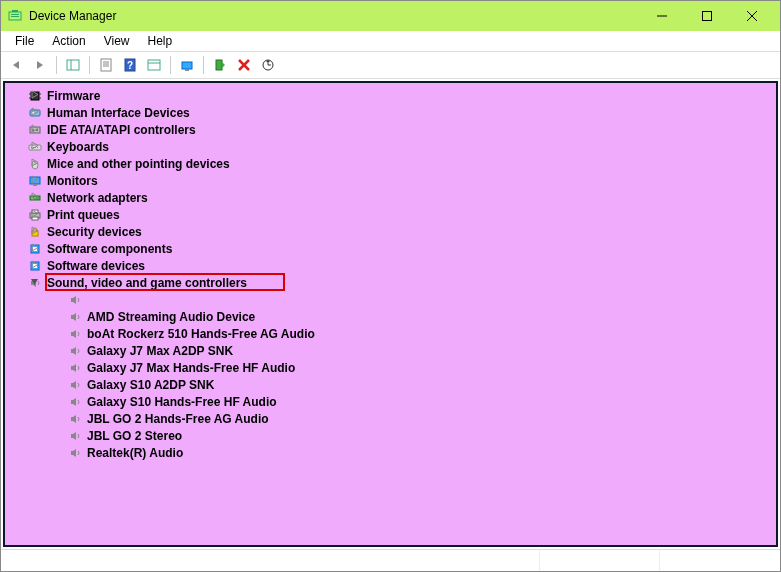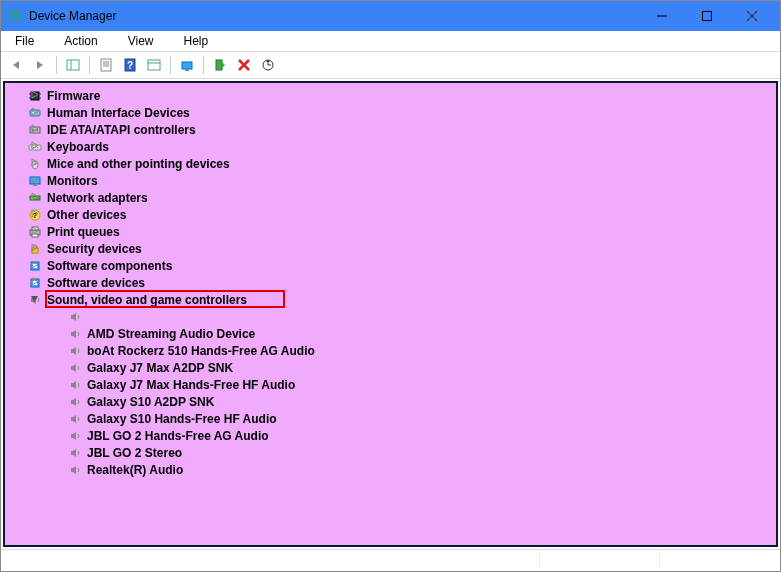--- a/index.html
+++ b/index.html
@@ -11,21 +11,21 @@
     width: 781px;
     height: 572px;
     overflow: hidden;
     border: 1px solid #888;
   }
   .titlebar {
     height: 30px;
     display: flex;
     align-items: center;
     padding: 0 6px;
-    background: #3b82f6;
+    background: #bef264;
   }
   .titlebar .app-icon {
     width: 16px; height: 16px;
     margin-right: 6px;
     display: inline-flex;
     align-items: center;
     justify-content: center;
   }
   .titlebar .title {
     flex: 1;
@@ -42,21 +42,21 @@
     font-size: 10px;
     color: #000;
     background: transparent;
     cursor: default;
   }
   .menubar {
     height: 20px;
     display: flex;
     align-items: center;
     padding: 0 6px;
-    gap: 14px;
+    gap: 2px;
     font-size: 12px;
   }
   .menuitem {
     padding: 2px 8px;
     cursor: default;
   }
   .toolbar {
     height: 28px;
     display: flex;
     align-items: center;
@@ -335,32 +335,20 @@
           </svg>
         </span>
         <span>Network adapters</span>
       </div>
       <div class="node lvl1">
         <span class="expander"><svg width="9" height="9">
             <path d="M2 1 L8 4.5 L2 8 Z" fill="none" stroke="#888"></path>
           </svg></span>
         <span class="nicon">
           <svg width="14" height="14">
-            <circle cx="7" cy="7" r="5" fill="#fd4" stroke="#c90"></circle>
-            <text x="7" y="10" text-anchor="middle" font-size="8" fill="#000">?</text>
-          </svg>
-        </span>
-        <span>Other devices</span>
-      </div>
-      <div class="node lvl1">
-        <span class="expander"><svg width="9" height="9">
-            <path d="M2 1 L8 4.5 L2 8 Z" fill="none" stroke="#888"></path>
-          </svg></span>
-        <span class="nicon">
-          <svg width="14" height="14">
             <rect x="2" y="5" width="10" height="5" fill="#bbb" stroke="#666"></rect>
             <rect x="4" y="2" width="6" height="3" fill="#fff" stroke="#666"></rect>
             <rect x="4" y="9" width="6" height="3" fill="#fff" stroke="#666"></rect>
           </svg>
         </span>
         <span>Print queues</span>
       </div>
       <div class="node lvl1">
         <span class="expander"><svg width="9" height="9">
             <path d="M2 1 L8 4.5 L2 8 Z" fill="none" stroke="#888"></path>

